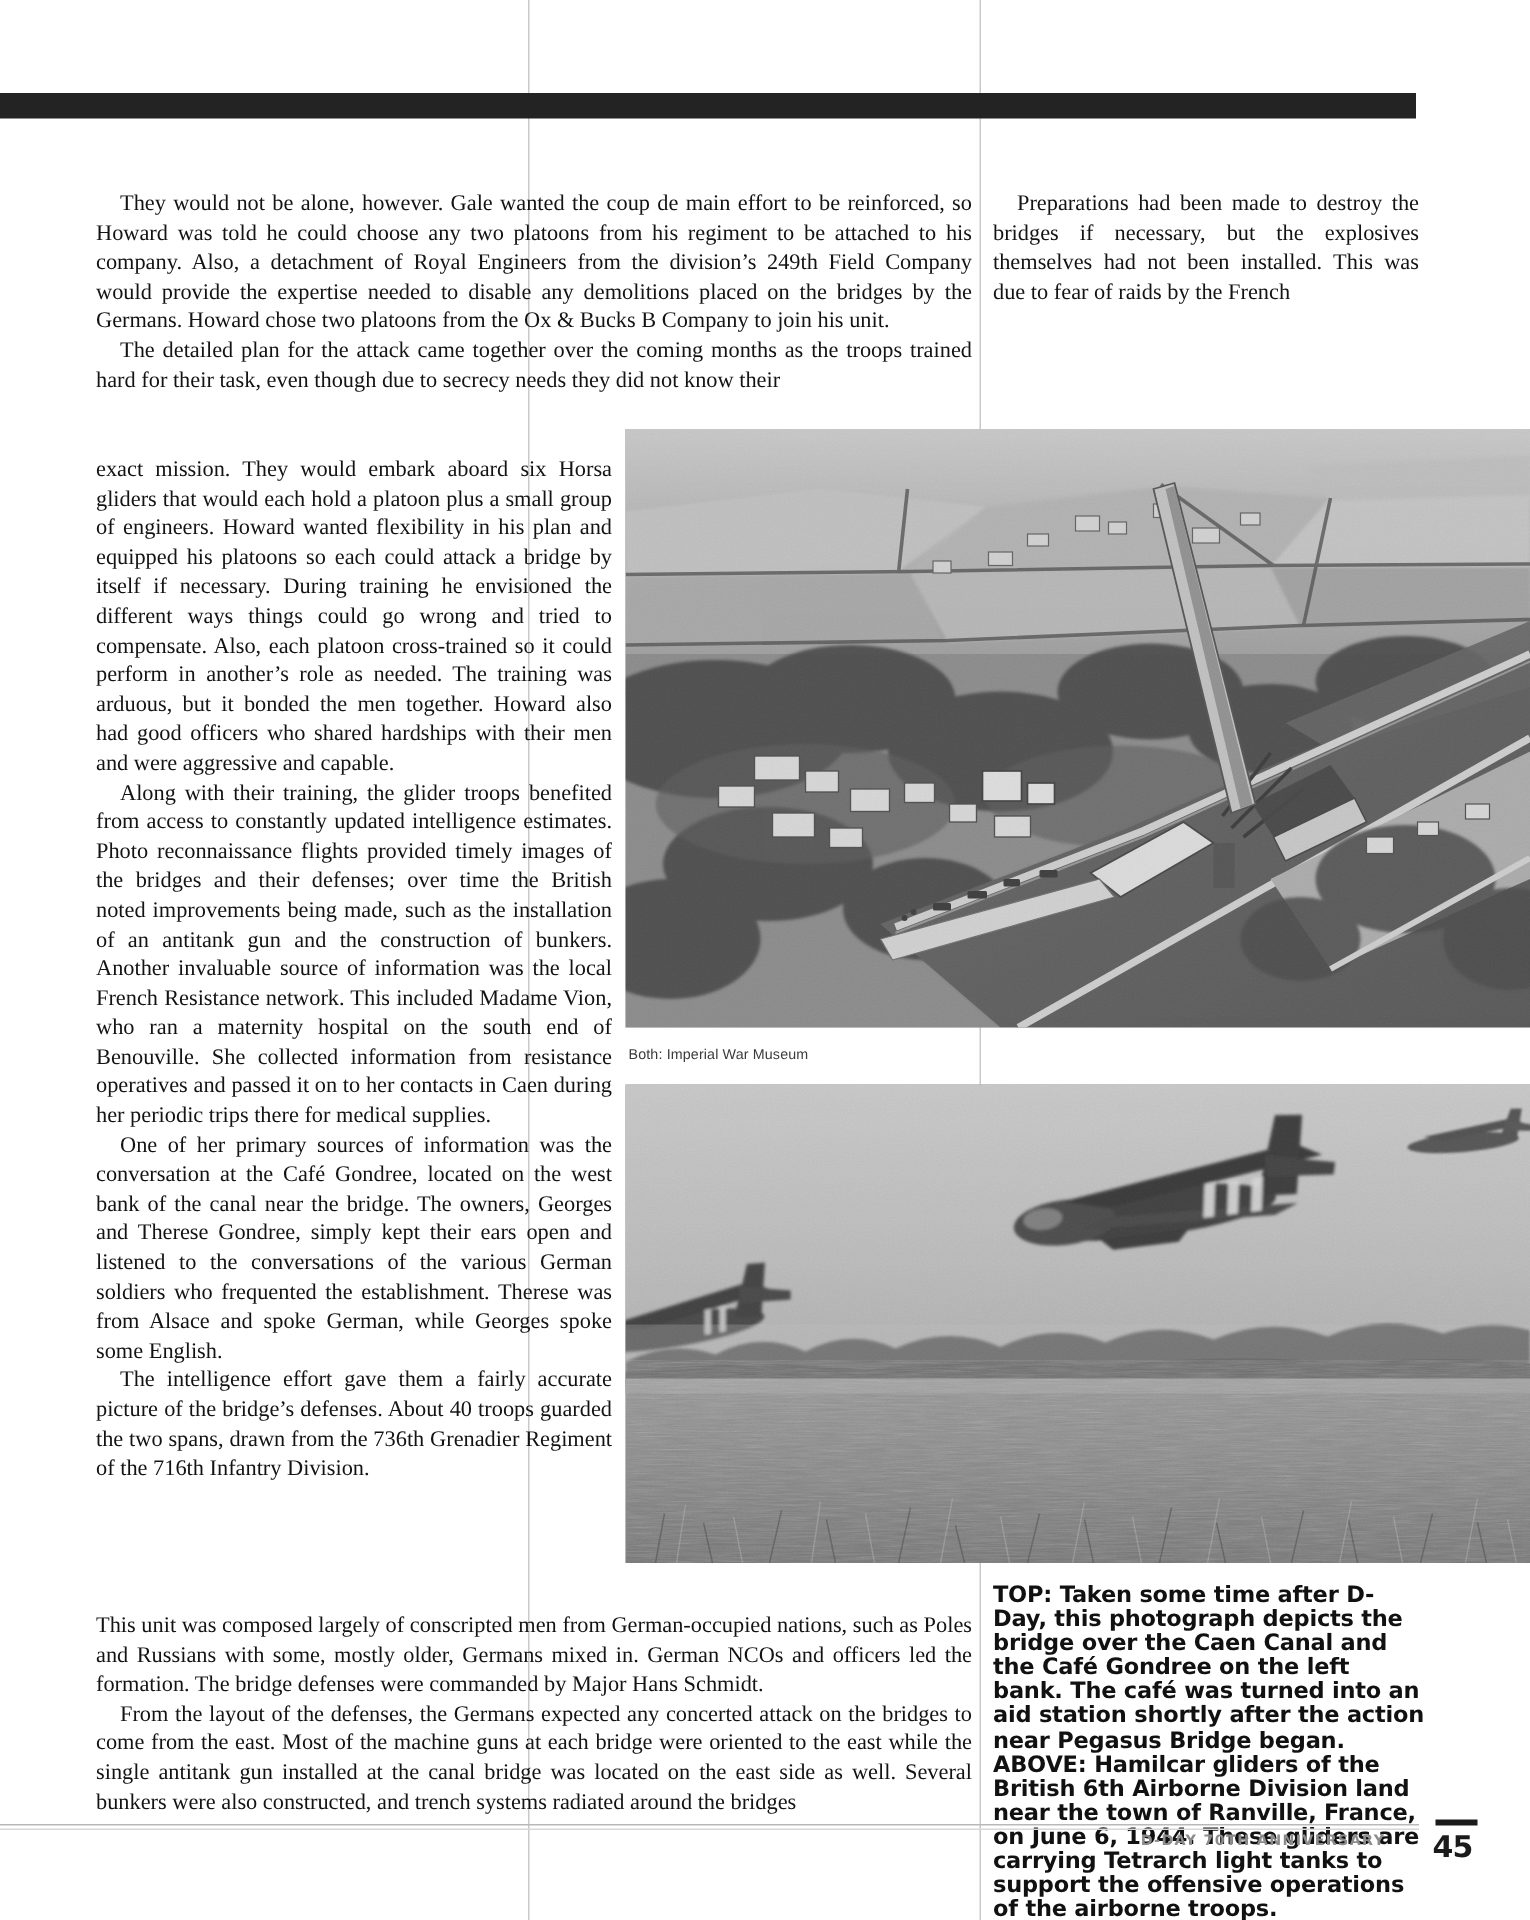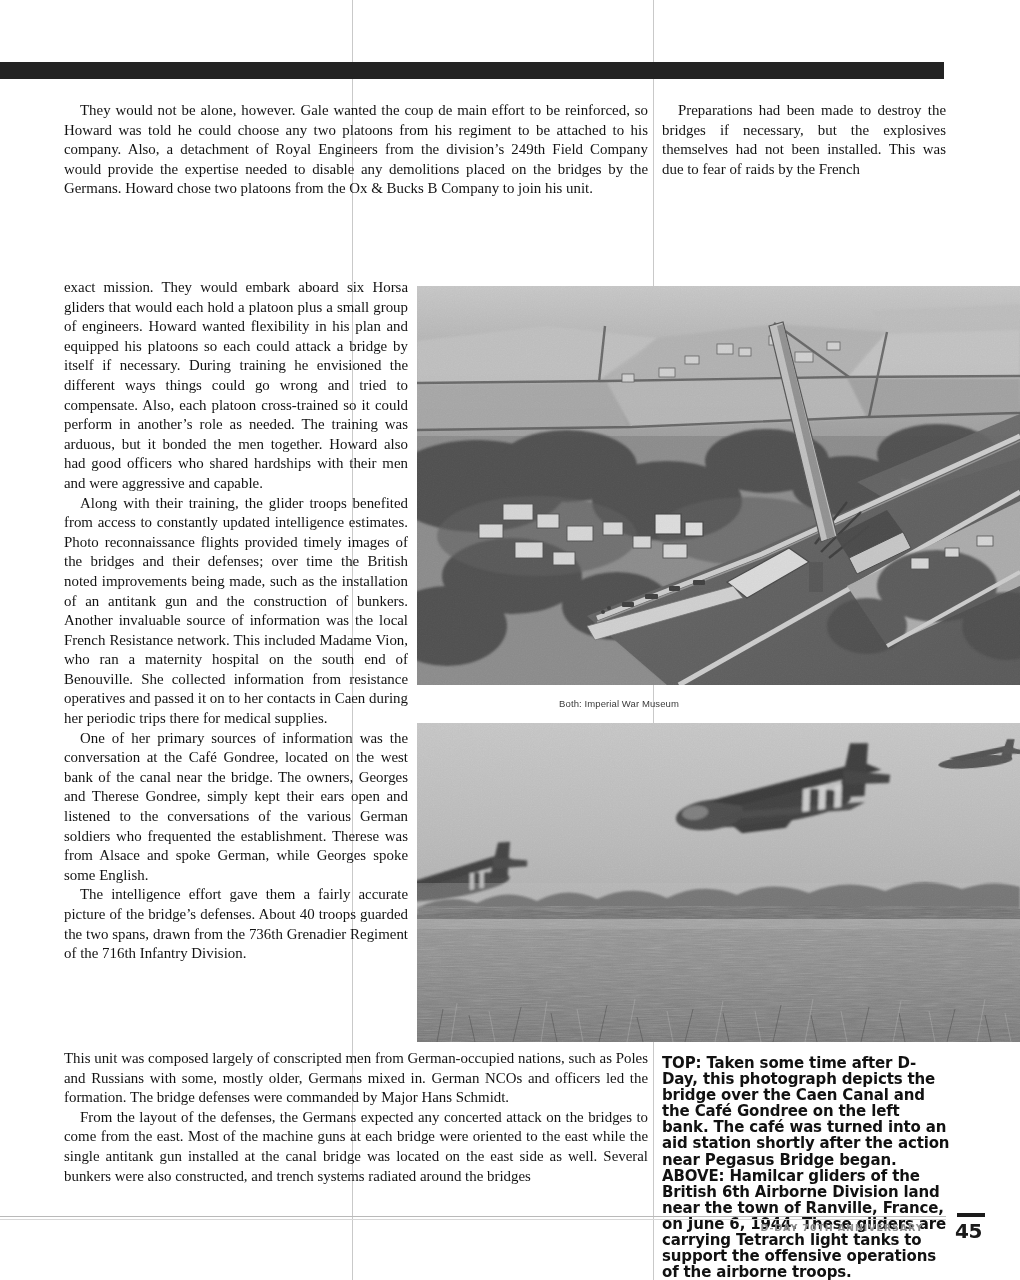--- a/index.html
+++ b/index.html
@@ -30,21 +30,21 @@
 
   
   .page{ position:absolute; left:0; top:0; width:1020px; height:1280px; }
 
   .col-text{
     font-family:"Liberation Serif", serif;
     font-size:14.9px;
     line-height:19.6px;
     text-align:justify;
     color:#131313;
-    -webkit-hyphens:none; hyphens:none;
+    -webkit-hyphens:none; hyphens:none;margin-top:26px;
   }
   .col-text p{ text-indent:16px; margin:0; }
   .col-text p.noindent{ text-indent:0; }
 
   
   .block-top-left{
     position:absolute; left:64px; top:101px; width:584px;
   }
   
   .block-top-right{
@@ -62,21 +62,21 @@
   
   .photo{
     position:absolute; overflow:hidden; background:#8a8a8a;
   }
   .photo-top{ left:417px; top:286px; width:603px; height:399px; }
   .photo-bot{ left:417px; top:723px; width:603px; height:319px; }
 
   .credit{
     position:absolute; left:419px; top:698px; width:260px;
     font-family:"Liberation Sans", sans-serif;
-    font-size:9.5px; color:#3a3a3a; letter-spacing:.1px;text-align:right;
+    font-size:9.5px; color:#3a3a3a; letter-spacing:.1px;
   }
 
   
   .caption{
     position:absolute; left:662px; top:1055px; width:288px;
     font-family:"DejaVu Sans", sans-serif;
     font-weight:bold;
     font-size:15px;
     line-height:16.1px;
     color:#111;
@@ -112,20 +112,21 @@
 
 <div class="page">
 
   <div class="vguide g1"></div>
   <div class="vguide g2"></div>
 
   <div class="topbar"></div>
 
   <div class="block-top-left col-text">
     <p>They would not be alone, however. Gale wanted the coup de main effort to be reinforced, so Howard was told he could choose any two platoons from his regiment to be attached to his company. Also, a detachment of Royal Engineers from the division’s 249th Field Company would provide the expertise needed to disable any demolitions placed on the bridges by the Germans. Howard chose two platoons from the Ox &amp; Bucks B Company to join his unit.</p>
+    <p>The detailed plan for the attack came together over the coming months as the troops trained hard for their task, even though due to secrecy needs they did not know their</p>
   </div>
 
   <div class="block-top-right col-text">
     <p>Preparations had been made to destroy the bridges if necessary, but the explosives themselves had not been installed. This was due to fear of raids by the French</p>
   </div>
 
   <div class="block-left-narrow col-text">
     <p class="noindent">exact mission. They would embark aboard six Horsa gliders that would each hold a platoon plus a small group of engineers. Howard wanted flexibility in his plan and equipped his platoons so each could attack a bridge by itself if necessary. During training he envisioned the different ways things could go wrong and tried to compensate. Also, each platoon cross-trained so it could perform in another’s role as needed. The training was arduous, but it bonded the men together. Howard also had good officers who shared hardships with their men and were aggressive and capable.</p>
     <p>Along with their training, the glider troops benefited from access to constantly updated intelligence estimates. Photo reconnaissance flights provided timely images of the bridges and their defenses; over time the British noted improvements being made, such as the installation of an antitank gun and the construction of bunkers. Another invaluable source of information was the local French Resistance network. This included Madame Vion, who ran a maternity hospital on the south end of Benouville. She collected information from resistance operatives and passed it on to her contacts in Caen during her periodic trips there for medical supplies.</p>
     <p>One of her primary sources of information was the conversation at the Café Gondree, located on the west bank of the canal near the bridge. The owners, Georges and Therese Gondree, simply kept their ears open and listened to the conversations of the various German soldiers who frequented the establishment. Therese was from Alsace and spoke German, while Georges spoke some English.</p>

